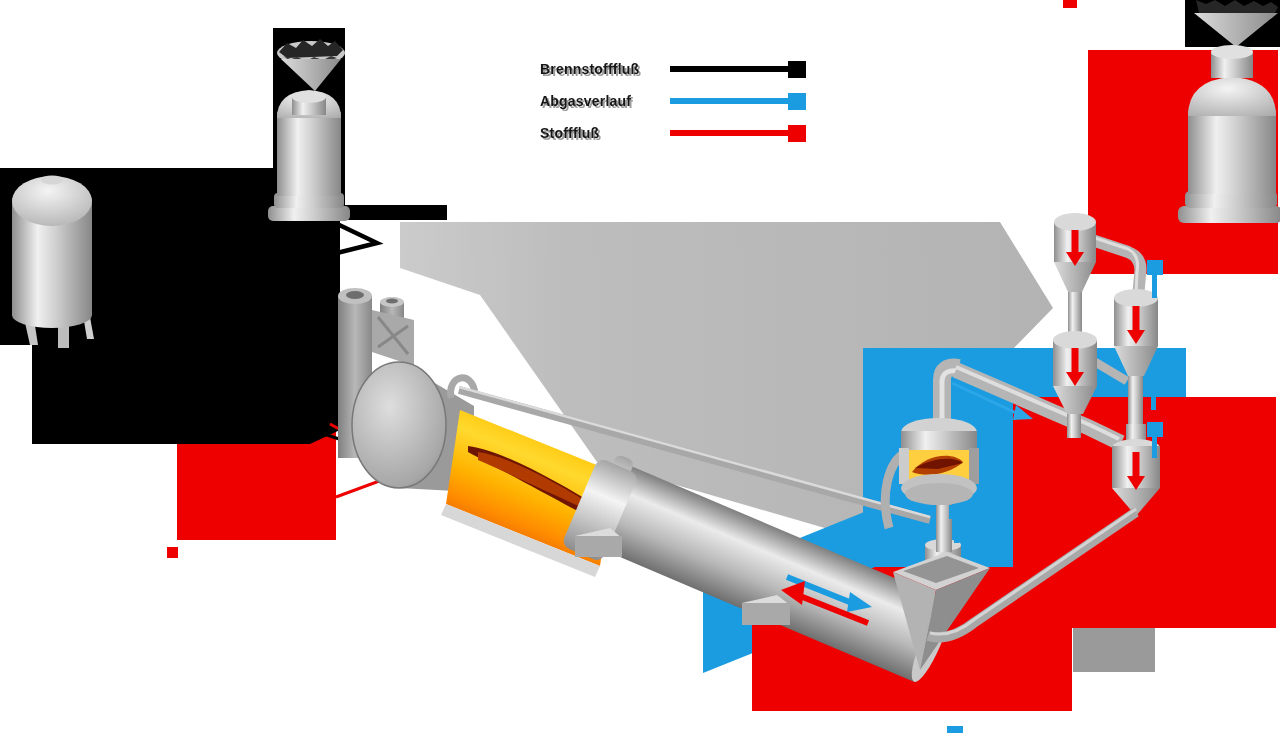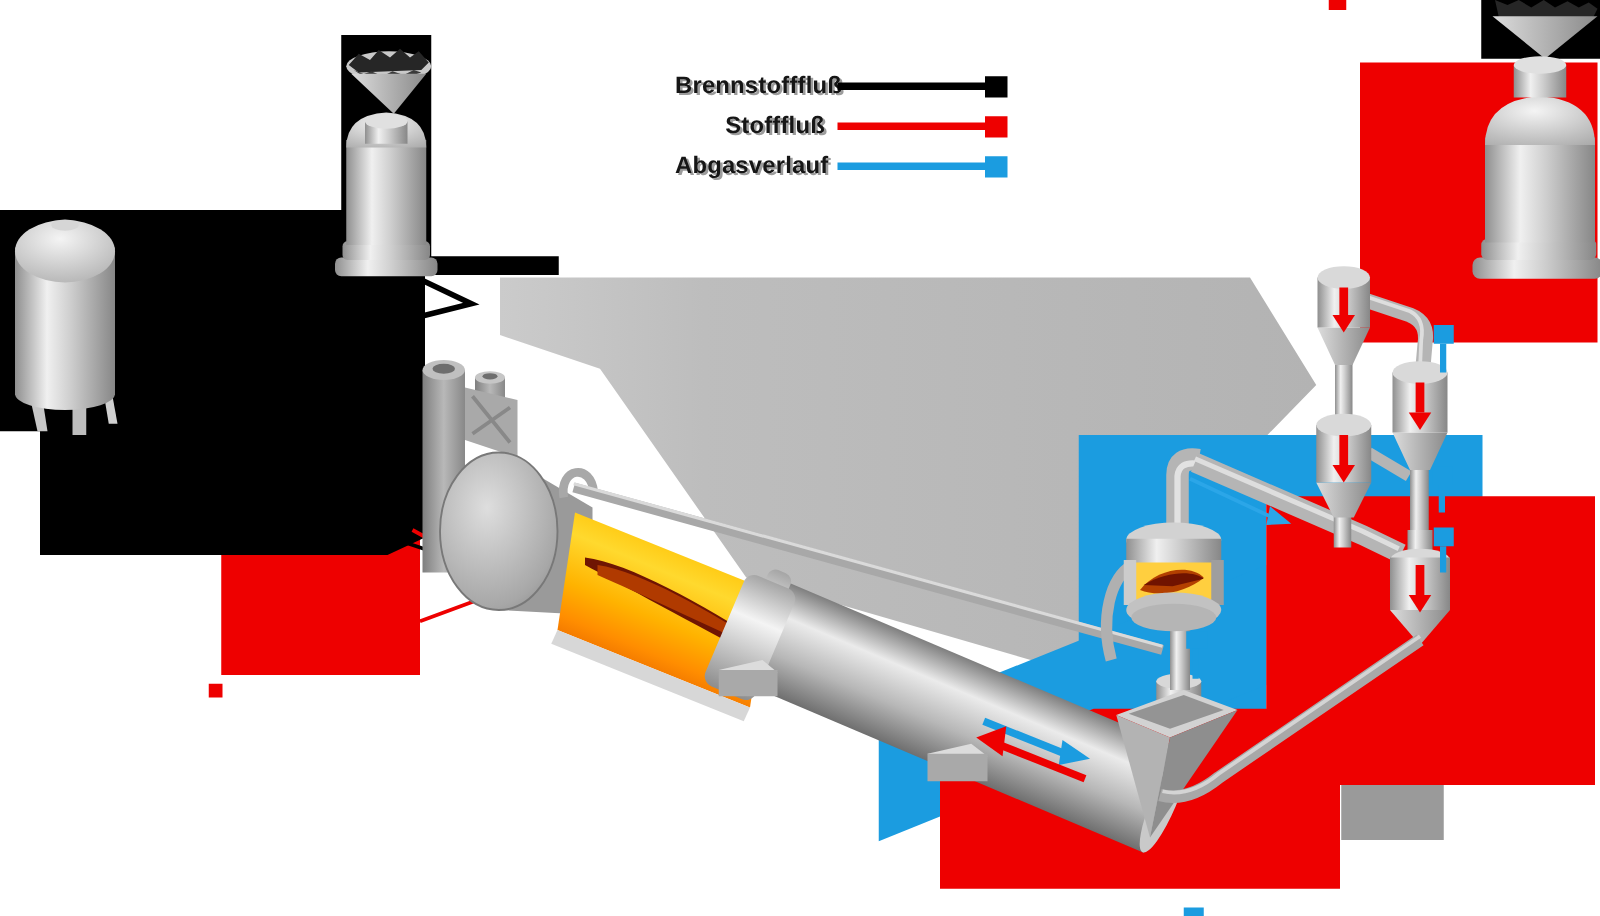--- a/index.html
+++ b/index.html
@@ -6,21 +6,21 @@
   body{width:1280px;height:733px;position:relative;background:#fff;overflow:hidden;
        font-family:"Liberation Sans","DejaVu Sans",sans-serif;}
   #stage{position:absolute;inset:0;}
   svg{display:block;}
   .c-red{fill:var(--red)} .c-blue{fill:var(--blue)} .c-black{fill:var(--black)}
   .s-red{stroke:var(--red)} .s-blue{stroke:var(--blue)} .s-black{stroke:var(--black)}
   .c-backdrop{fill:url(#gBackdrop)}
   
   .legend{position:absolute;left:540px;top:58px;width:266px;}
   .lg-row{display:flex;align-items:center;height:22px;margin-bottom:10px;}
-  .lg-label{width:120px;text-align:right;font-weight:bold;font-size:19px;color:#161616;
+  .lg-label{width:120px;font-weight:bold;font-size:14px;color:#161616;
             text-shadow:2px 2px 0 #9c9c9c;letter-spacing:.2px;white-space:nowrap;}
   .lg-line{flex:1;height:6px;margin-left:10px;}
   .lg-head{width:18px;height:17px;margin-left:-1px;}
 </style>
 </head>
 <body>
 
 <div id="stage">
 <svg width="1280" height="733" viewBox="0 0 1280 733">
   <defs>
@@ -275,23 +275,23 @@
   </g>
 </svg>
 
   <div class="legend">
     <div class="lg-row">
       <span class="lg-label">Brennstofffluß</span>
       <span class="lg-line" style="background: rgb(0, 0, 0);"></span>
       <span class="lg-head" style="background: rgb(0, 0, 0);"></span>
     </div>
     <div class="lg-row">
+      <span class="lg-label">Abgasverlauf</span>
+      <span class="lg-line" style="background: rgb(27, 156, 224);"></span>
+      <span class="lg-head" style="background: rgb(27, 156, 224);"></span>
+    </div>
+    <div class="lg-row">
       <span class="lg-label">Stofffluß</span>
       <span class="lg-line" style="background: rgb(238, 0, 0);"></span>
       <span class="lg-head" style="background: rgb(238, 0, 0);"></span>
     </div>
-    <div class="lg-row">
-      <span class="lg-label">Abgasverlauf</span>
-      <span class="lg-line" style="background: rgb(27, 156, 224);"></span>
-      <span class="lg-head" style="background: rgb(27, 156, 224);"></span>
-    </div>
   </div>
 </div>
 
 </body></html>

